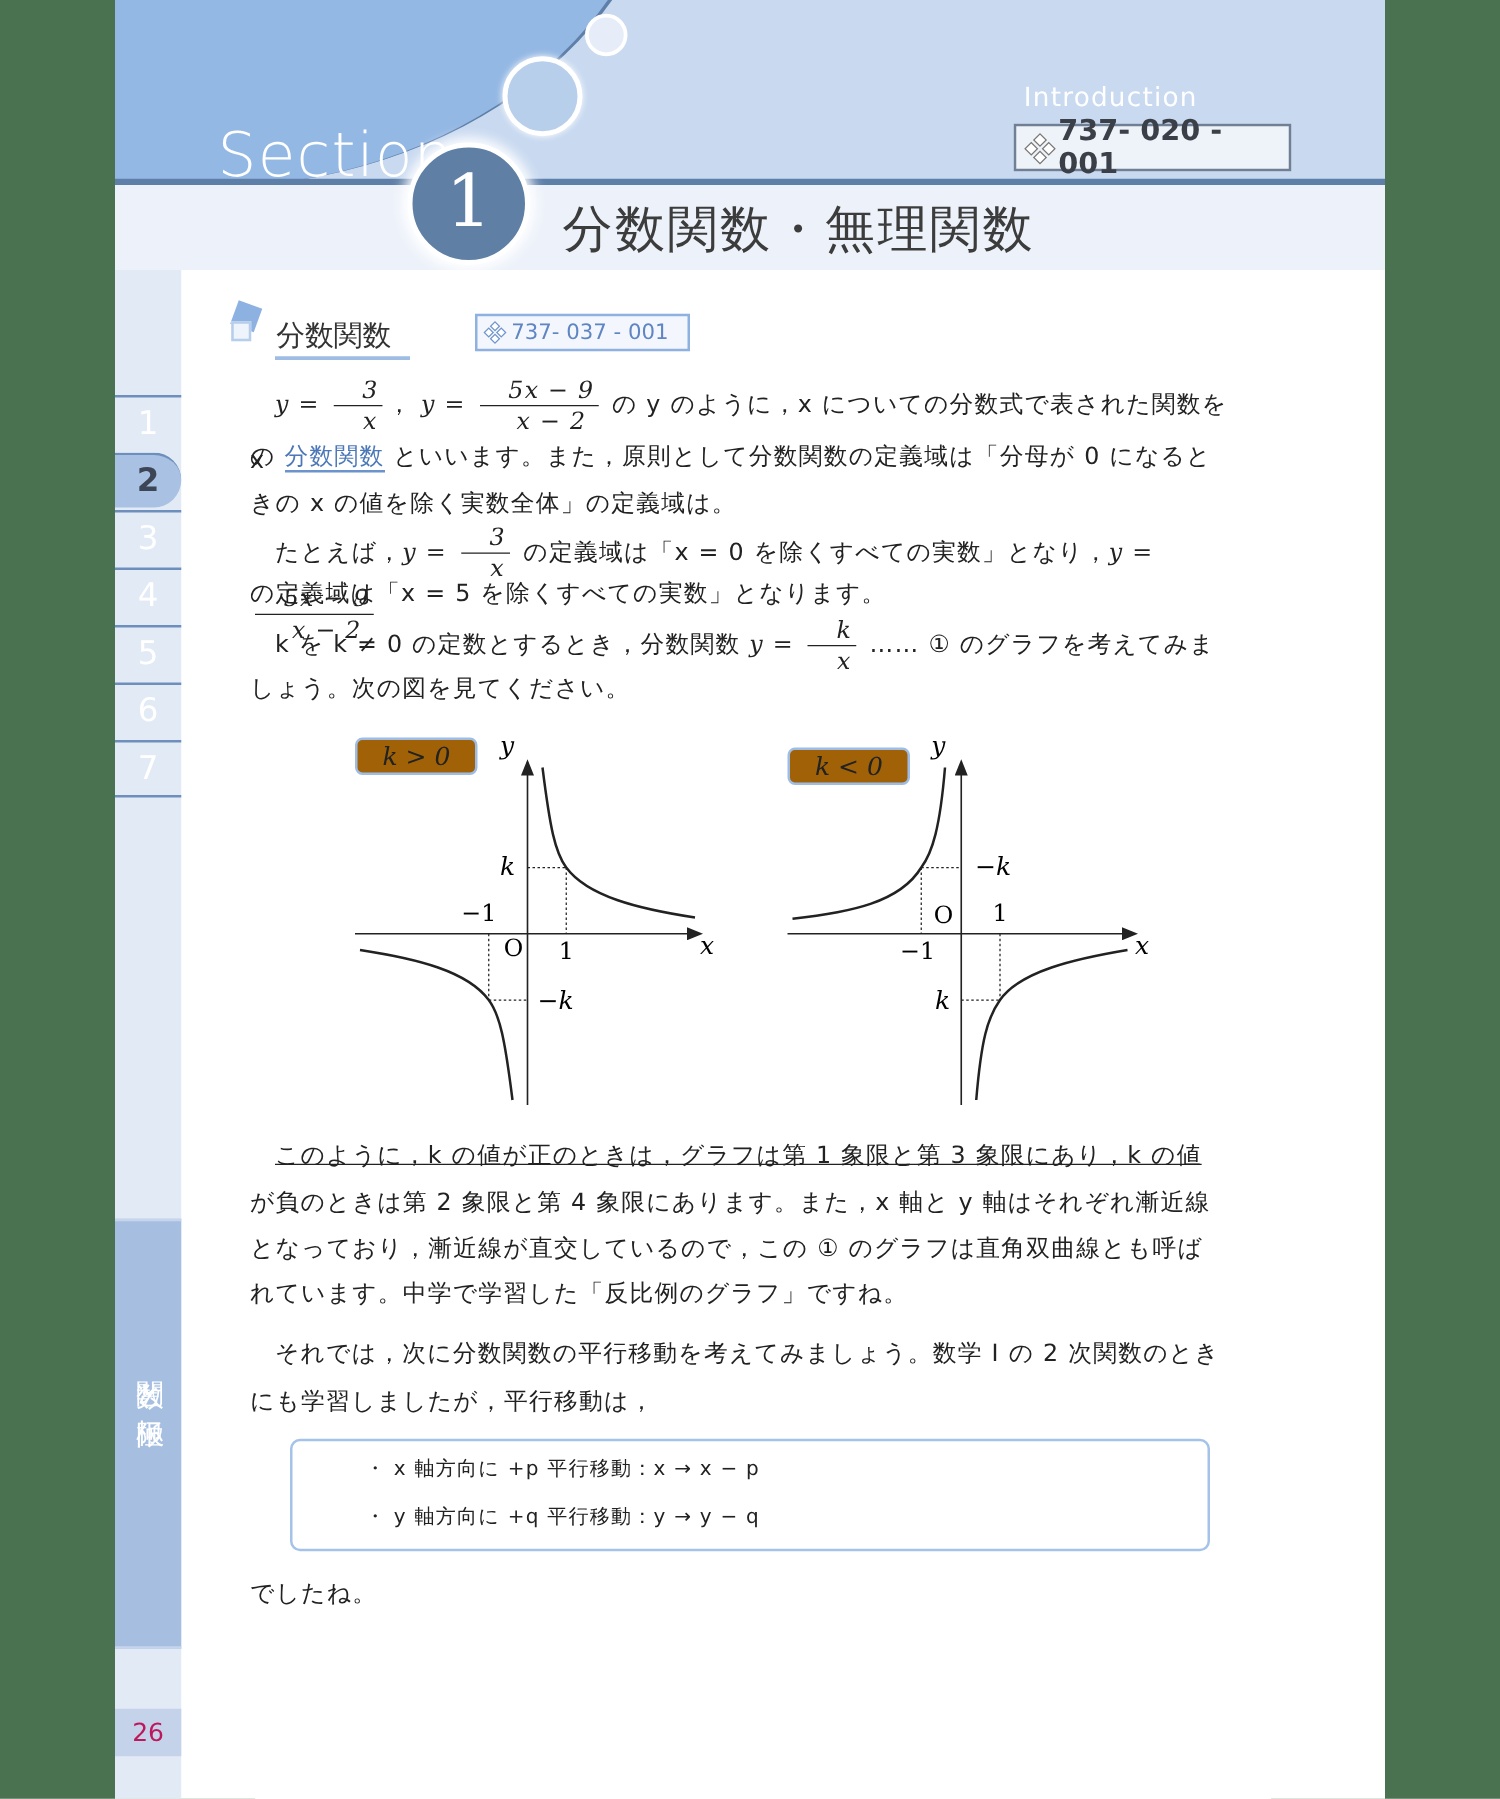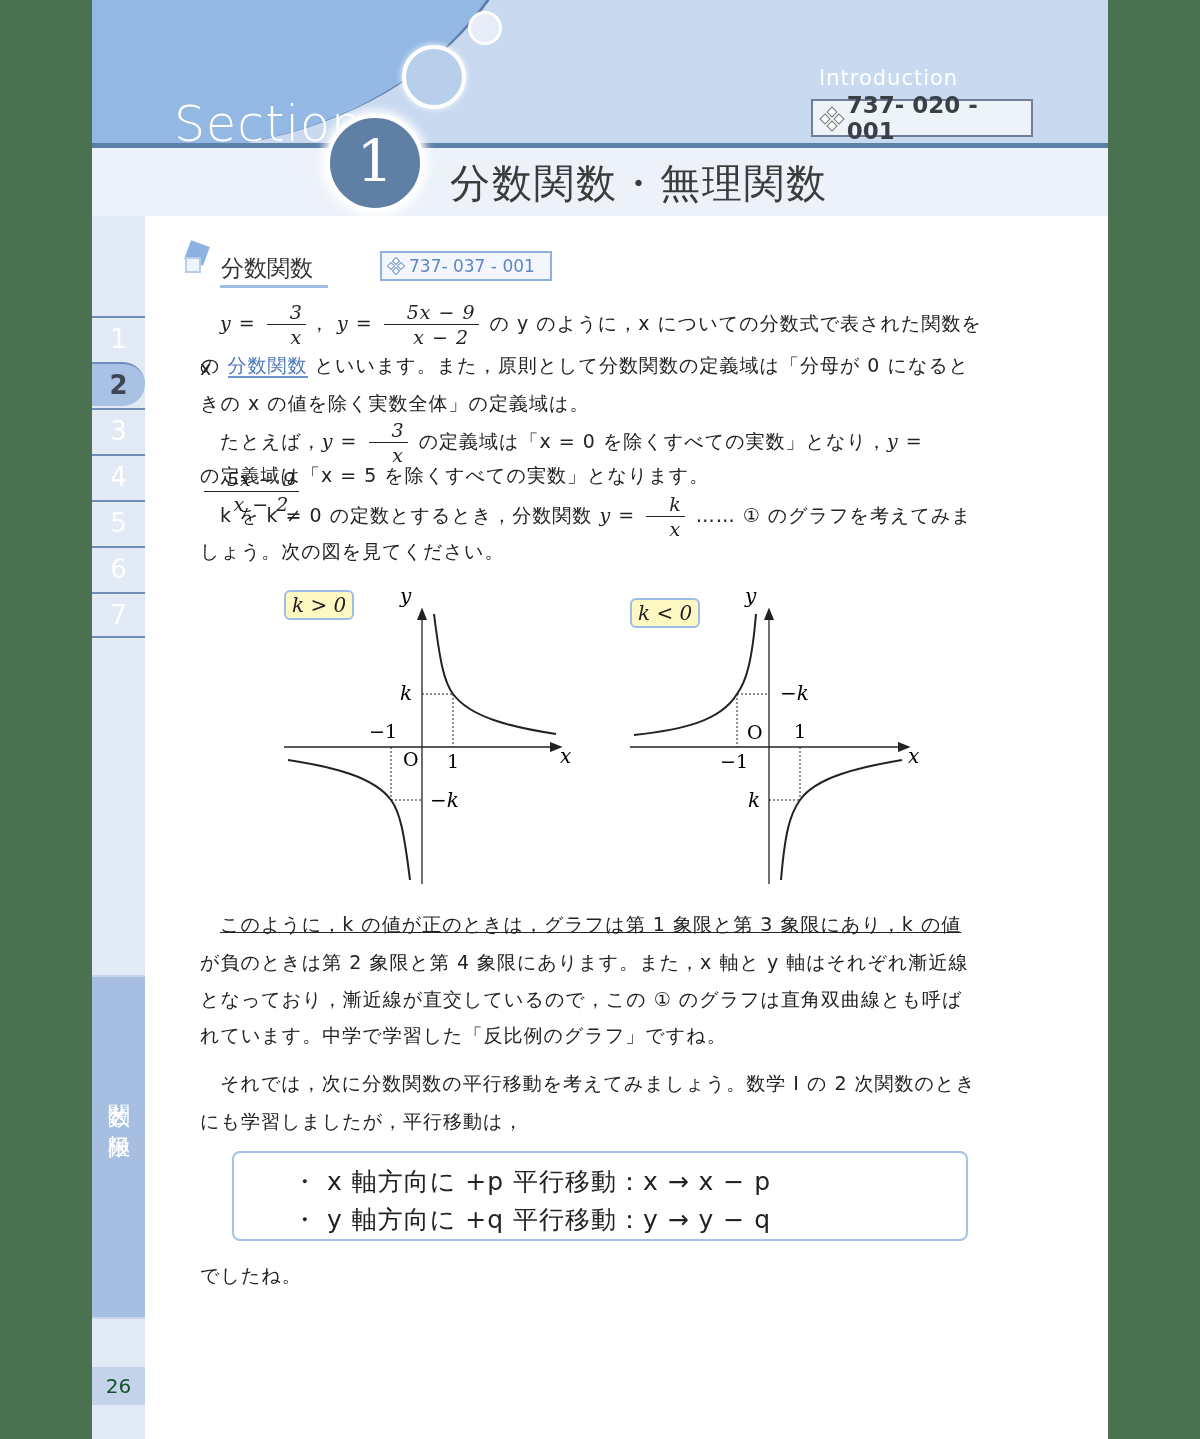--- a/index.html
+++ b/index.html
@@ -29,47 +29,47 @@
   .diamond-icon i { position:absolute; width:6px; height:6px; border:1px solid #777; transform:rotate(45deg); background:#fff; }
 
   .sidebar { position:absolute; left:0; top:216px; width:53px; height:1223px; background:#e2eaf6; }
   .tab { position:absolute; left:0; width:53px; height:44px; border-top:2px solid #6e8fbc; box-sizing:border-box;
          color:#ffffff; font-size:26px; text-align:center; line-height:42px; }
   .tab.active { background:#a9c1e2; color:#3c4656; font-weight:bold; width:53px; border-radius:0 22px 22px 0; }
   .tab-end { position:absolute; left:0; width:53px; height:2px; background:#6e8fbc; }
   .chapter-side { position:absolute; left:0; top:975px; width:53px; height:340px; background:#a6bfe1;
                   border-top:2px solid #c6d5ec; border-bottom:2px solid #c6d5ec; }
   .chapter-side-text { position:absolute; left:12px; top:110px; writing-mode:vertical-rl; color:#ffffff; font-size:22px; letter-spacing:2px; }
-  .page-num { position:absolute; left:0; top:1367px; width:53px; height:38px; background:#c4d3ea; color:#14532d;
+  .page-num { position:absolute; left:0; top:1367px; width:53px; height:38px; background:#c4d3ea; color:#be185d;
               font-size:20px; text-align:center; line-height:38px; }
   .sub-head { position:absolute; left:95px; top:243px; width:140px; height:45px; }
   .sub-icon-a { position:absolute; left:0px; top:0px; width:20px; height:20px; background:#8db2e2; transform:rotate(20deg); }
   .sub-icon-b { position:absolute; left:-2px; top:14px; width:12px; height:12px; border:2px solid #b6cdeb; background:#eef4fc; }
   .sub-title { position:absolute; left:34px; top:10px; font-size:23px; color:#333; }
   .sub-underline { position:absolute; left:33px; top:42px; width:108px; height:3px; background:#9fbde4; }
   .sub-code { position:absolute; left:288px; top:251px; width:172px; height:30px; box-sizing:border-box;
               border:2px solid #8fb1e0; background:#f3f7fd; color:#5f86c2; font-size:17px;
               display:flex; align-items:center; padding-left:6px; }
   .sub-code .diamond-icon i { border-color:#6f95cc; }
 
   .text { position:absolute; left:108px; width:800px; font-size:19px; color:#222; line-height:38px; letter-spacing:1px;
           font-family:"DejaVu Sans", sans-serif; }
   .math { font-family:"DejaVu Serif", serif; font-style:italic; }
   .frac { display:inline-flex; flex-direction:column; vertical-align:middle; text-align:center; line-height:24px;
           font-family:"DejaVu Serif", serif; font-style:italic; margin:0 4px; }
   .frac .num { border-bottom:1.5px solid #222; padding:0 3px; }
   .term { color:#4d78b8; border-bottom:2px solid #6d93cc; }
 
   .graph { position:absolute; }
-  .k-label { position:absolute; box-sizing:border-box; border:2px solid #9dbde6; border-radius:6px; height:30px; padding:0 6px;
-             font-family:"DejaVu Serif", serif; font-style:italic; font-size:20px; line-height:26px; color:#222; background:#fef9c3; }
+  .k-label { position:absolute; box-sizing:border-box; border:2px solid #9dbde6; border-radius:6px; height:30px; padding:0 20px;
+             font-family:"DejaVu Serif", serif; font-style:italic; font-size:20px; line-height:26px; color:#222; background:#a16207; }
 
   .shift-box { position:absolute; left:140px; top:1151px; width:736px; height:90px; box-sizing:border-box;
                border:2px solid #a5c2e8; border-radius:8px; }
-  .shift-item { position:absolute; left:58px; font-size:25px; color:#222; letter-spacing:1px; }
+  .shift-item { position:absolute; left:58px; font-size:16px; color:#222; letter-spacing:1px; }
 </style>
 </head>
 <body>
 
 <div class="page">
 
   <div class="header-top">
     <div class="header-arc"></div>
   </div>
   <div class="header-line"></div>

